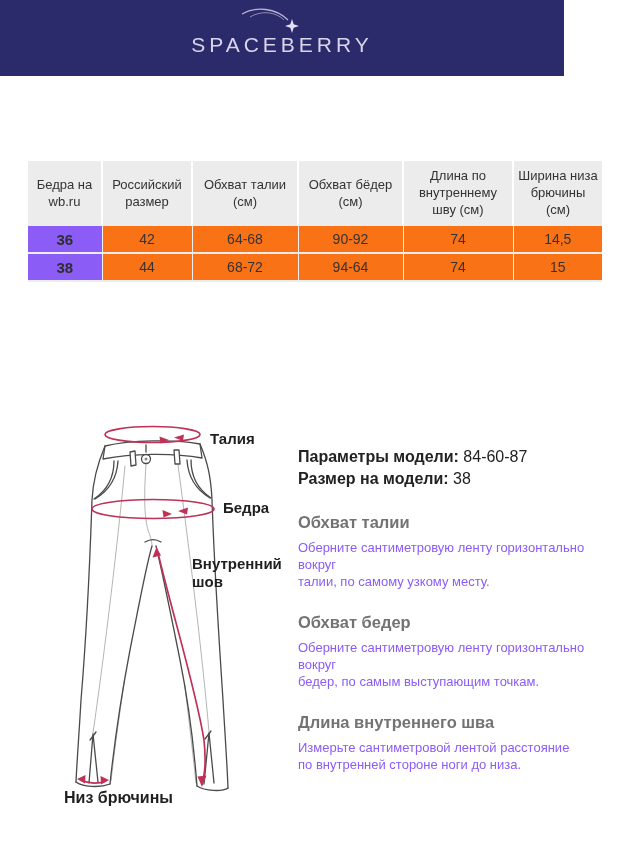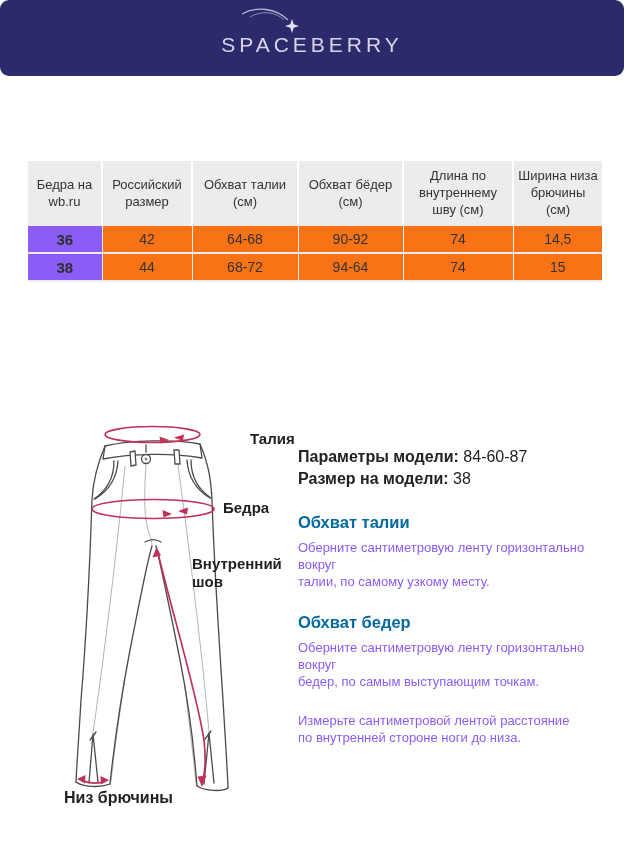--- a/index.html
+++ b/index.html
@@ -8,23 +8,22 @@
     width: 636px; height: 848px;
     position: relative;
     font-family: "Liberation Sans", "DejaVu Sans", sans-serif;
     color: #2c2c2c;
     overflow: hidden;
   }
 
   
   .brand-header {
     position: absolute; left: 0; top: 0;
-    width: 624px; height: 76px;
+    width: 564px; height: 76px;
     background: #2b2a6b;
-    border-radius: 9px;
   }
   .logo-wrap {
     position: absolute; left: 0; top: 0; width: 100%; height: 100%;
     display: flex; align-items: center; justify-content: center;
   }
   .logo-text {
     font-size: 21px; font-weight: 400;
     letter-spacing: 4px;
     color: #d9d5ea;
     padding-top: 14px;
@@ -66,34 +65,34 @@
     font-weight: 700; font-size: 15px; color: #2e2e2e;
   }
 
   
   .diagram-svg { position: absolute; left: 0; top: 0; }
   .diag-label {
     position: absolute;
     font-weight: 700; font-size: 15px; color: #1f1f1f;
     white-space: pre-line; line-height: 18px;
   }
-  .lbl-waist  { left: 210px; top: 430px; margin-left: 40px; }
+  .lbl-waist  { left: 210px; top: 430px; }
   .lbl-hips   { left: 223px; top: 499px; }
   .lbl-inseam { left: 192px; top: 555px; width: 100px; }
   .lbl-hem    { left: 64px;  top: 789px; font-size: 16px; }
 
   
   .info-col { position: absolute; left: 298px; top: 446px; width: 320px; }
   .model-line { font-size: 16px; line-height: 22px; color: #222; }
   .model-line .lbl { font-weight: 700; }
   .model-line .val { font-weight: 400; }
   .guide { margin-top: 22px; }
   .guide:first-of-type { margin-top: 32px; }
   .guide h3 {
-    font-size: 16.5px; font-weight: 700; color: #0369a1;
+    font-size: 16.5px; font-weight: 700; color: #737373;
     line-height: 20px; margin-bottom: 7px;
   }
   .guide p {
     font-size: 13px; color: #8b5cf6;
     line-height: 17px; white-space: pre-line;
   }
 </style>
 </head>
 <body>
 
@@ -228,16 +227,17 @@
     <h3>Обхват талии</h3>
     <p>Оберните сантиметровую ленту горизонтально вокруг
 талии, по самому узкому месту.</p>
   </div>
   <div class="guide">
     <h3>Обхват бедер</h3>
     <p>Оберните сантиметровую ленту горизонтально вокруг
 бедер, по самым выступающим точкам.</p>
   </div>
   <div class="guide">
+    <h3>Длина внутреннего шва</h3>
     <p>Измерьте сантиметровой лентой расстояние
 по внутренней стороне ноги до низа.</p>
   </div>
 </div>
 
 </body></html>

